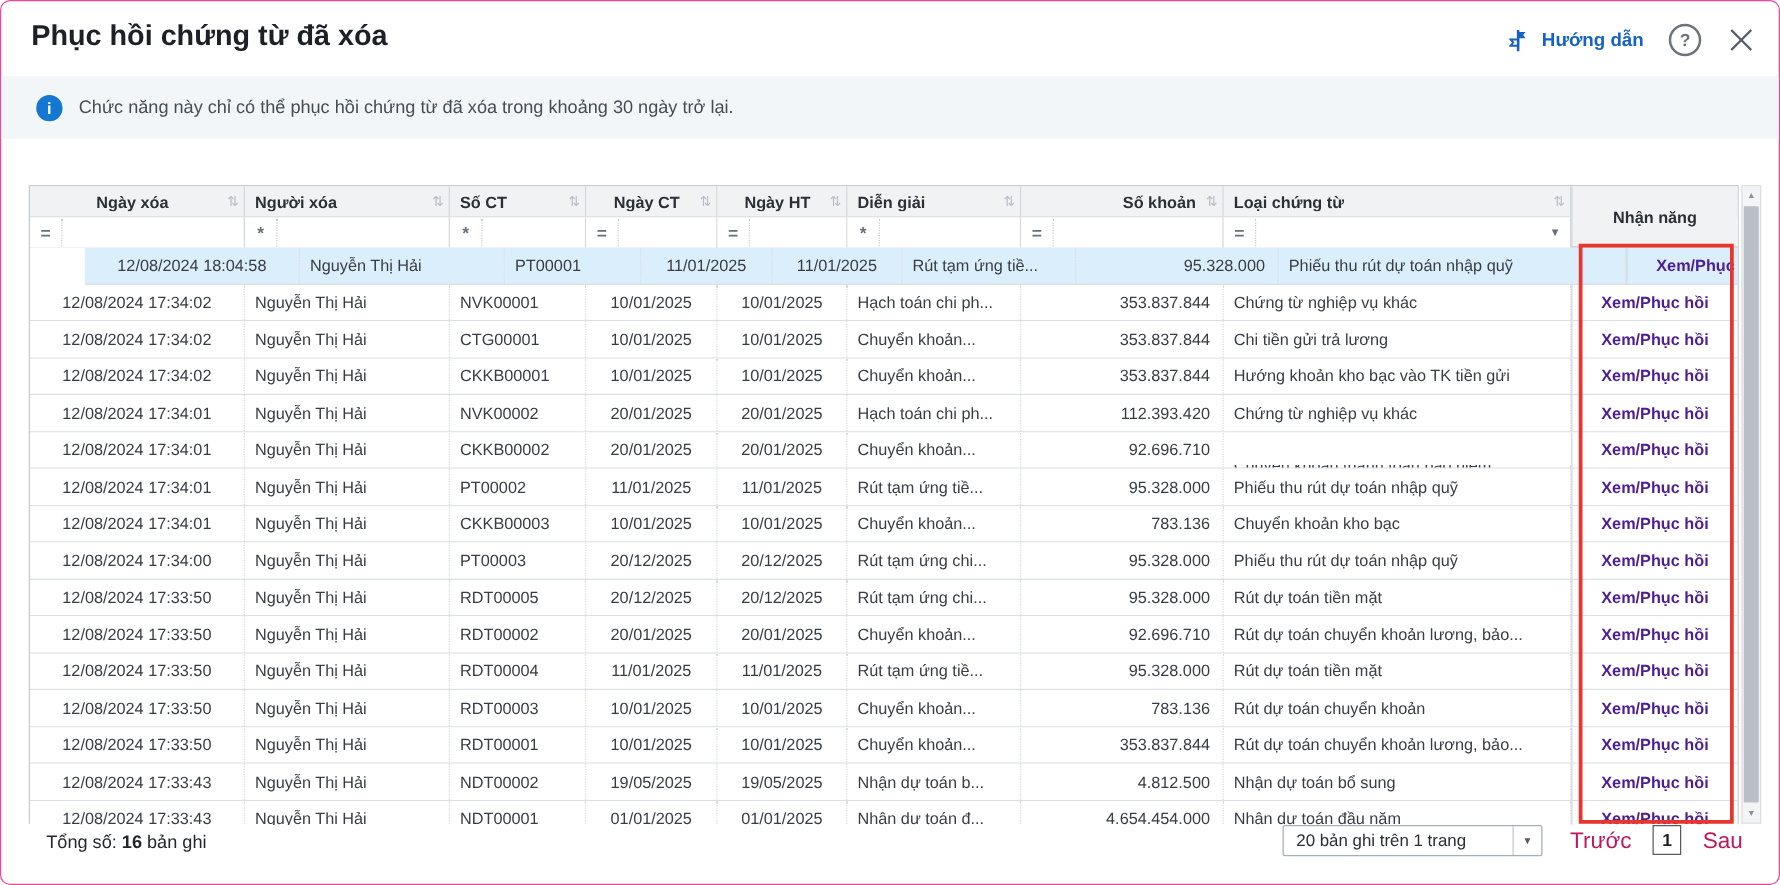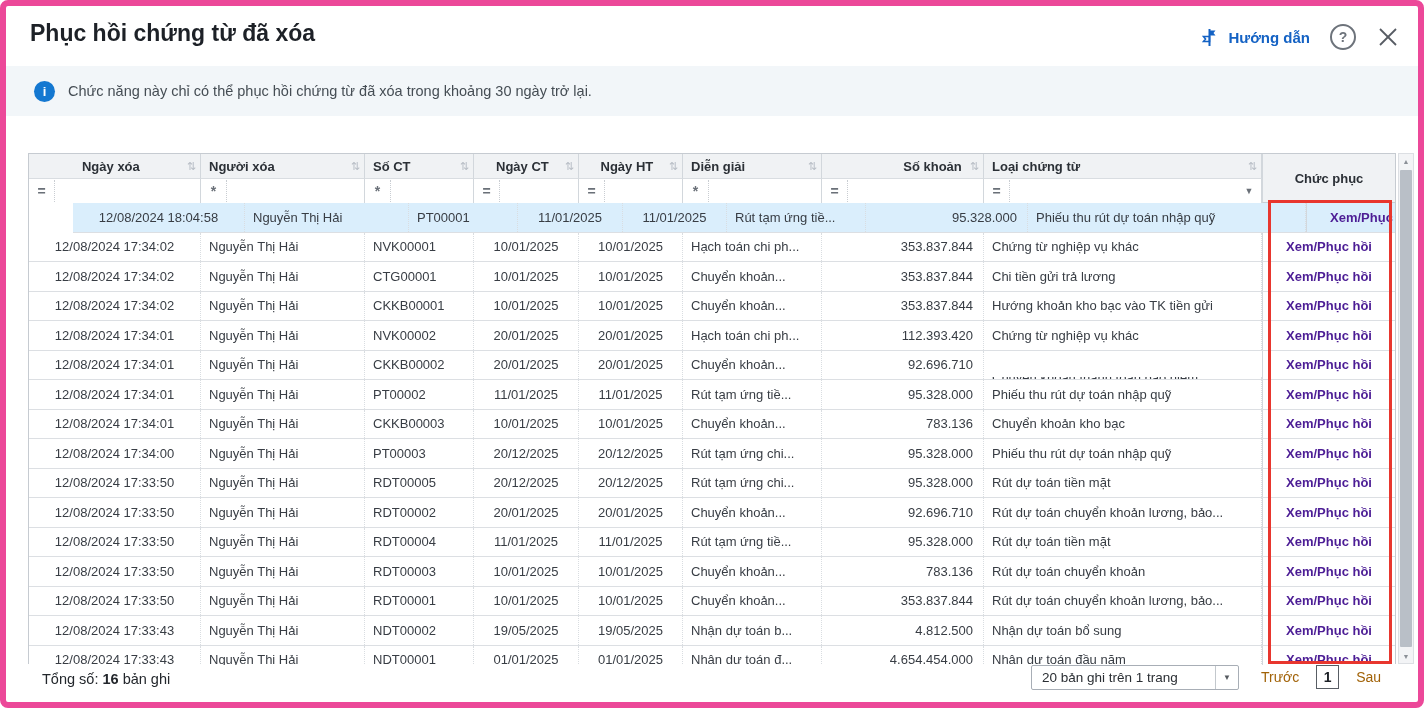--- a/index.html
+++ b/index.html
@@ -5,21 +5,21 @@
   * { box-sizing: border-box; margin: 0; padding: 0; }
   body {
     font-family: "Liberation Sans", "DejaVu Sans", sans-serif;
     background: #fff;
     width: 1424px; height: 708px;
   }
   .modal {
     position: relative;
     width: 1424px; height: 708px;
     background: #fff;
-    border: 6px solid #ec4899;
+    border: 1px solid #ec4899;
     border-radius: 8px;
     overflow: hidden;
     text-decoration: underline;
   }
   
   .page-title {
     position: absolute; left: 24px; top: 14px;
     font-size: 23px; font-weight: 700; color: #1d2127;
   }
   .header-actions {
@@ -132,21 +132,21 @@
   .page-size-select .ps-label { flex: 1; padding-left: 10px; font-size: 13.5px; color: #2a2e33; white-space: nowrap; overflow: hidden; }
   .page-size-select .ps-arrow {
     width: 23px; height: 100%; border-left: 1px solid #c3c8cd;
     display: flex; align-items: center; justify-content: center;
     font-size: 8px; color: #555a60;
   }
   .pager {
     position: absolute; left: 1255px; top: 658px; height: 26px;
     display: flex; align-items: center; gap: 17px;
   }
-  .pager .pg-prev, .pager .pg-next { font-size: 14px; color: #a16207; cursor: default; }
+  .pager .pg-prev, .pager .pg-next { font-size: 18px; color: #be185d; cursor: default; }
   .pager .pg-current {
     width: 23px; height: 24px; border: 1px solid #585d64; background: #fff;
     display: flex; align-items: center; justify-content: center;
     font-size: 14px; font-weight: 700; color: #1d2127;
   }
 </style>
 </head>
 <body>
 
 <div class="modal">
@@ -247,21 +247,21 @@
         <div class="fc" style="width: 162px;">
           <span class="fop">=</span>
           <input style="">
         </div>
         <div class="fc" style="width: 278px;">
           <span class="fop">=</span>
           <input style="">
           <span class="fdrop">▼</span>
         </div>
       </div>
-    <div class="action-header">Chức phục</div>
+    <div class="action-header">Nhận năng</div>
     <div class="rows-viewport">
         <div class="tr sel">
           <div class="td al-center" style="width: 172px;">12/08/2024 18:04:58</div>
           <div class="td al-left" style="width: 164px;">Nguyễn Thị Hải</div>
           <div class="td al-left" style="width: 109px;">PT00001</div>
           <div class="td al-center" style="width: 105px;">11/01/2025</div>
           <div class="td al-center" style="width: 104px;">11/01/2025</div>
           <div class="td al-left" style="width: 139px;">Rút tạm ứng tiề...</div>
           <div class="td al-right" style="width: 162px;">95.328.000</div>
           <div class="td al-left" style="width: 278px;">Phiếu thu rút dự toán nhập quỹ</div>

